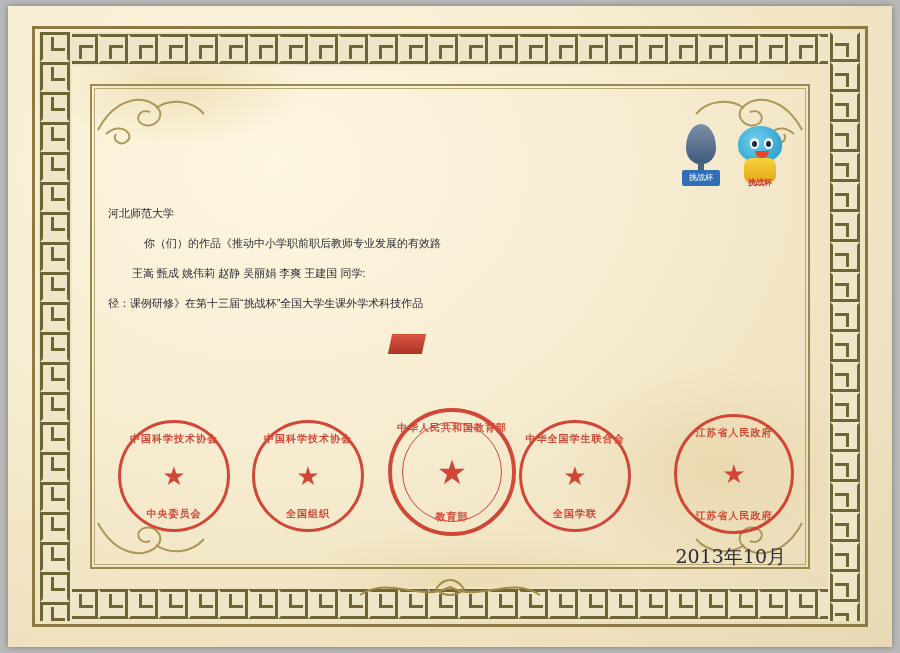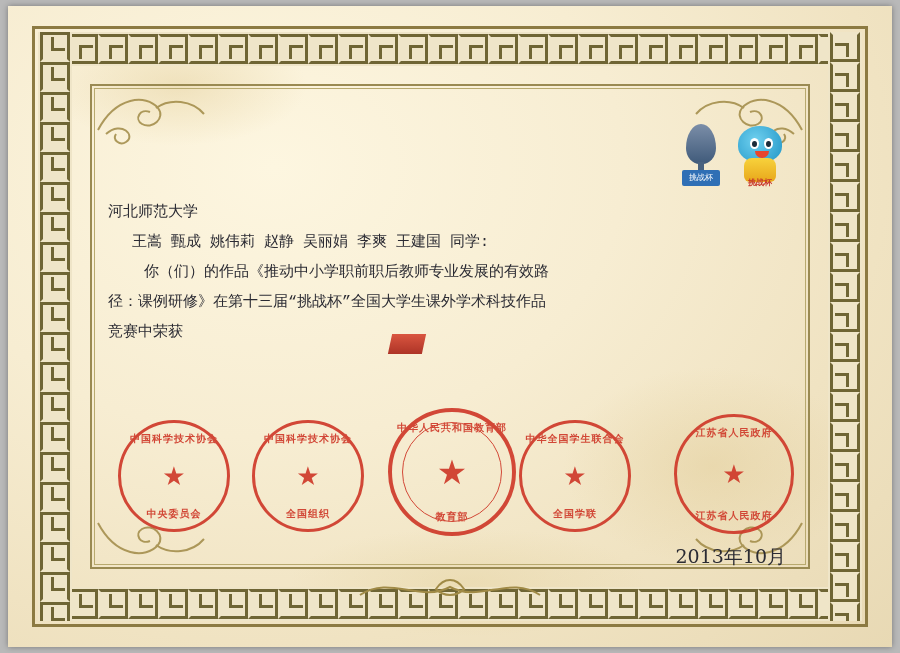--- a/index.html
+++ b/index.html
@@ -172,22 +172,22 @@
     position: absolute; left: 0; bottom: -2px; width: 52px; text-align: center;
     font-size: 8px; color: #c6342a; font-weight: bold;
   }
 
   .body-text {
     position: absolute;
     left: 0;
     top: 92px;
     right: 1px;
     color: #2b2b33;
-    font-family: Liberation Mono, monospace;
-    font-size: 15px;
+    font-family: Liberation Sans, sans-serif;
+    font-size: 11px;
     line-height: 30px;
   }
   .line { white-space: pre-wrap; }
   .indent1 { text-indent: 24px; }
   .indent2 { text-indent: 36px; }
 
   .prize {
     position: absolute;
     left: 300px;
     top: 222px;
@@ -451,24 +451,23 @@
           <div class="mascot-eye r"></div>
           <div class="mascot-mouth"></div>
         </div>
         <div class="mascot-body"></div>
         <div class="mascot-label">挑战杯</div>
       </div>
     </div>
 
     <div class="body-text">
       <div class="line">河北师范大学</div>
+      <div class="line indent2">你（们）的作品《推动中小学职前职后教师专业发展的有效路</div>
       <div class="line indent1">王嵩 甄成 姚伟莉 赵静 吴丽娟 李爽 王建国 同学:</div>
-      <div class="line indent2">你（们）的作品《推动中小学职前职后教师专业发展的有效路</div>
       <div class="line">径：课例研修》在第十三届“挑战杯”全国大学生课外学术科技作品</div>
-      <div class="line">竞赛中荣获</div>
     </div>
 
     <div class="prize-mark"></div>
 
 
     <div class="seals">
       <div class="seal s1">
         <div class="arc-top">中国科学技术协会</div>
         <div class="star">★</div>
         <div class="arc-bottom">中央委员会</div>

